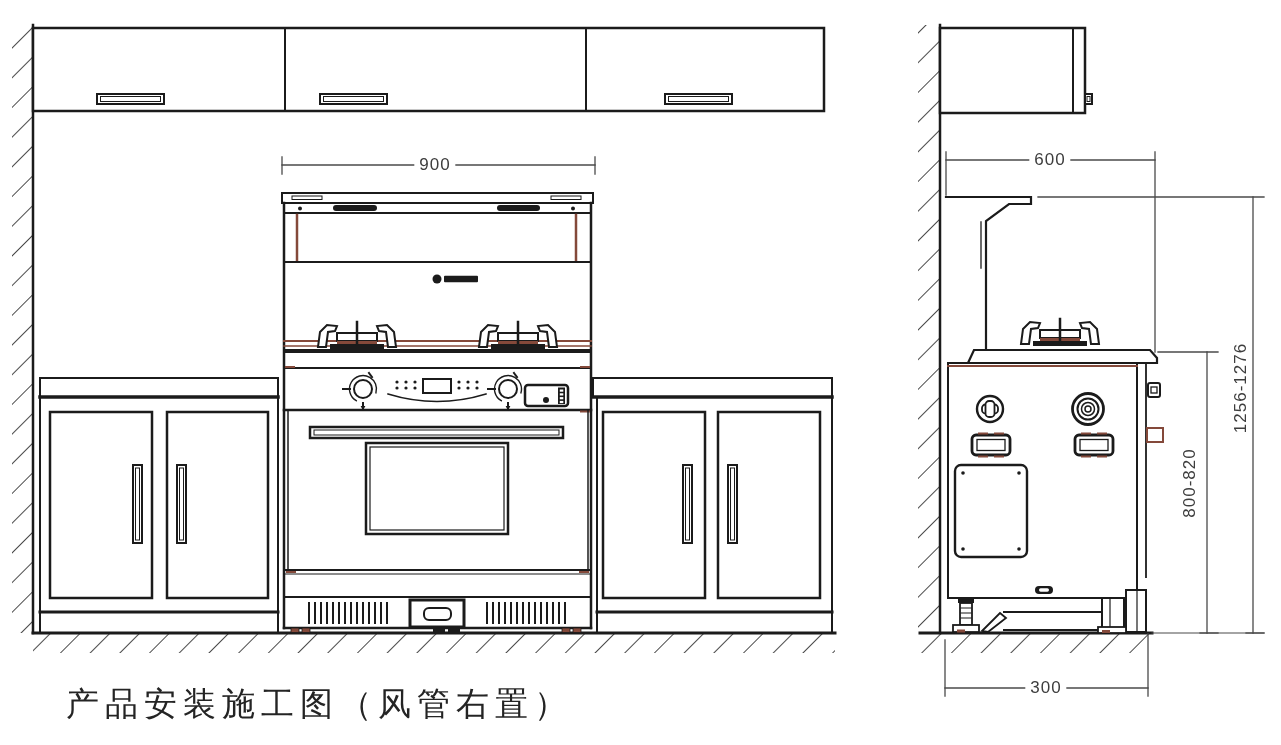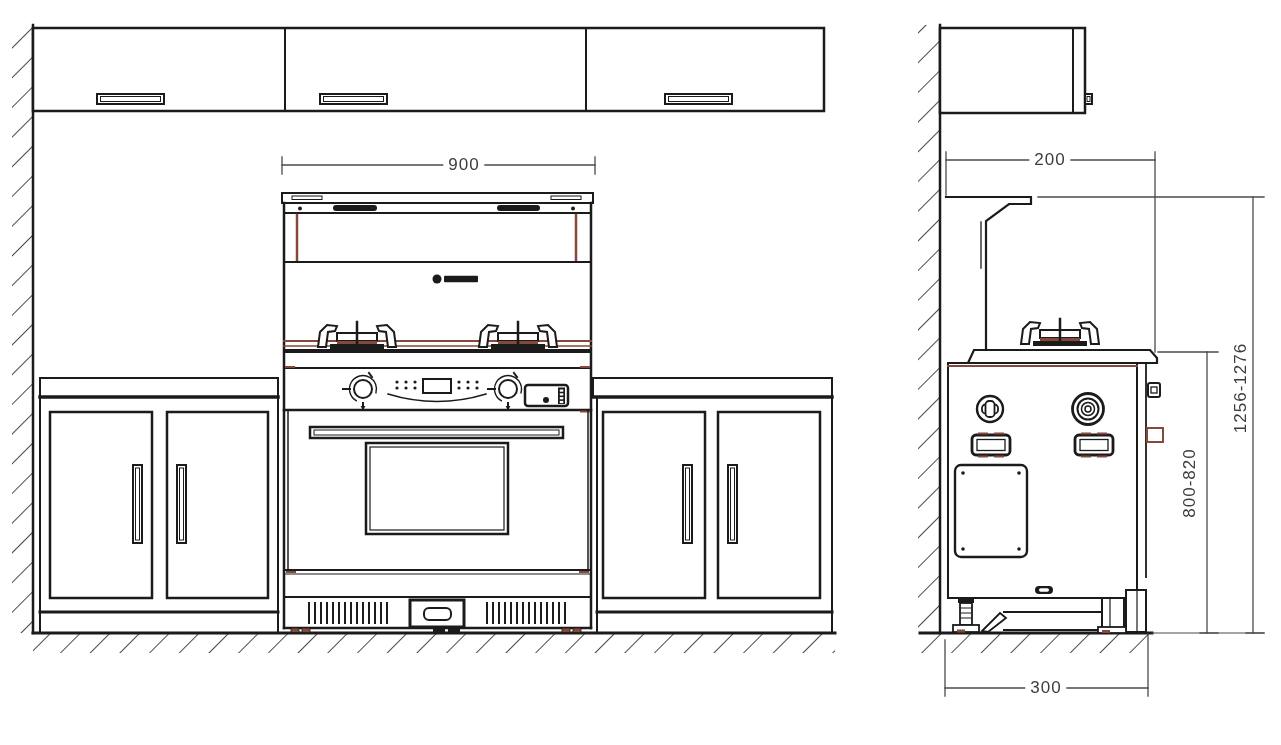--- a/index.html
+++ b/index.html
@@ -316,20 +316,21 @@
 
       <g stroke="#4a4a4a" stroke-width="1.3">
         <line x1="1253" y1="197" x2="1253" y2="633"></line>
         <line x1="1038" y1="197" x2="1264" y2="197"></line>
         <line x1="1246" y1="633" x2="1264" y2="633"></line>
       </g>
     </g>
   </g>
 </svg>
 
-<div class="dim-label" style="left:464px;top:165px">900</div>
-<div class="dim-label" style="left:1050px;top:160px">200</div>
+<div class="dim-label" style="left:435px;top:165px">900</div>
+<div class="dim-label" style="left:1050px;top:160px">600</div>
 <div class="dim-label" style="left:1046px;top:688px">300</div>
 <div class="dim-label vertical" style="left:1190px;top:483px">800-820</div>
 <div class="dim-label vertical" style="left:1241px;top:388px">1256-1276</div>
 
+<div class="caption">产品安装施工图（风管右置）</div>
 
 </div>
 
 </body></html>

